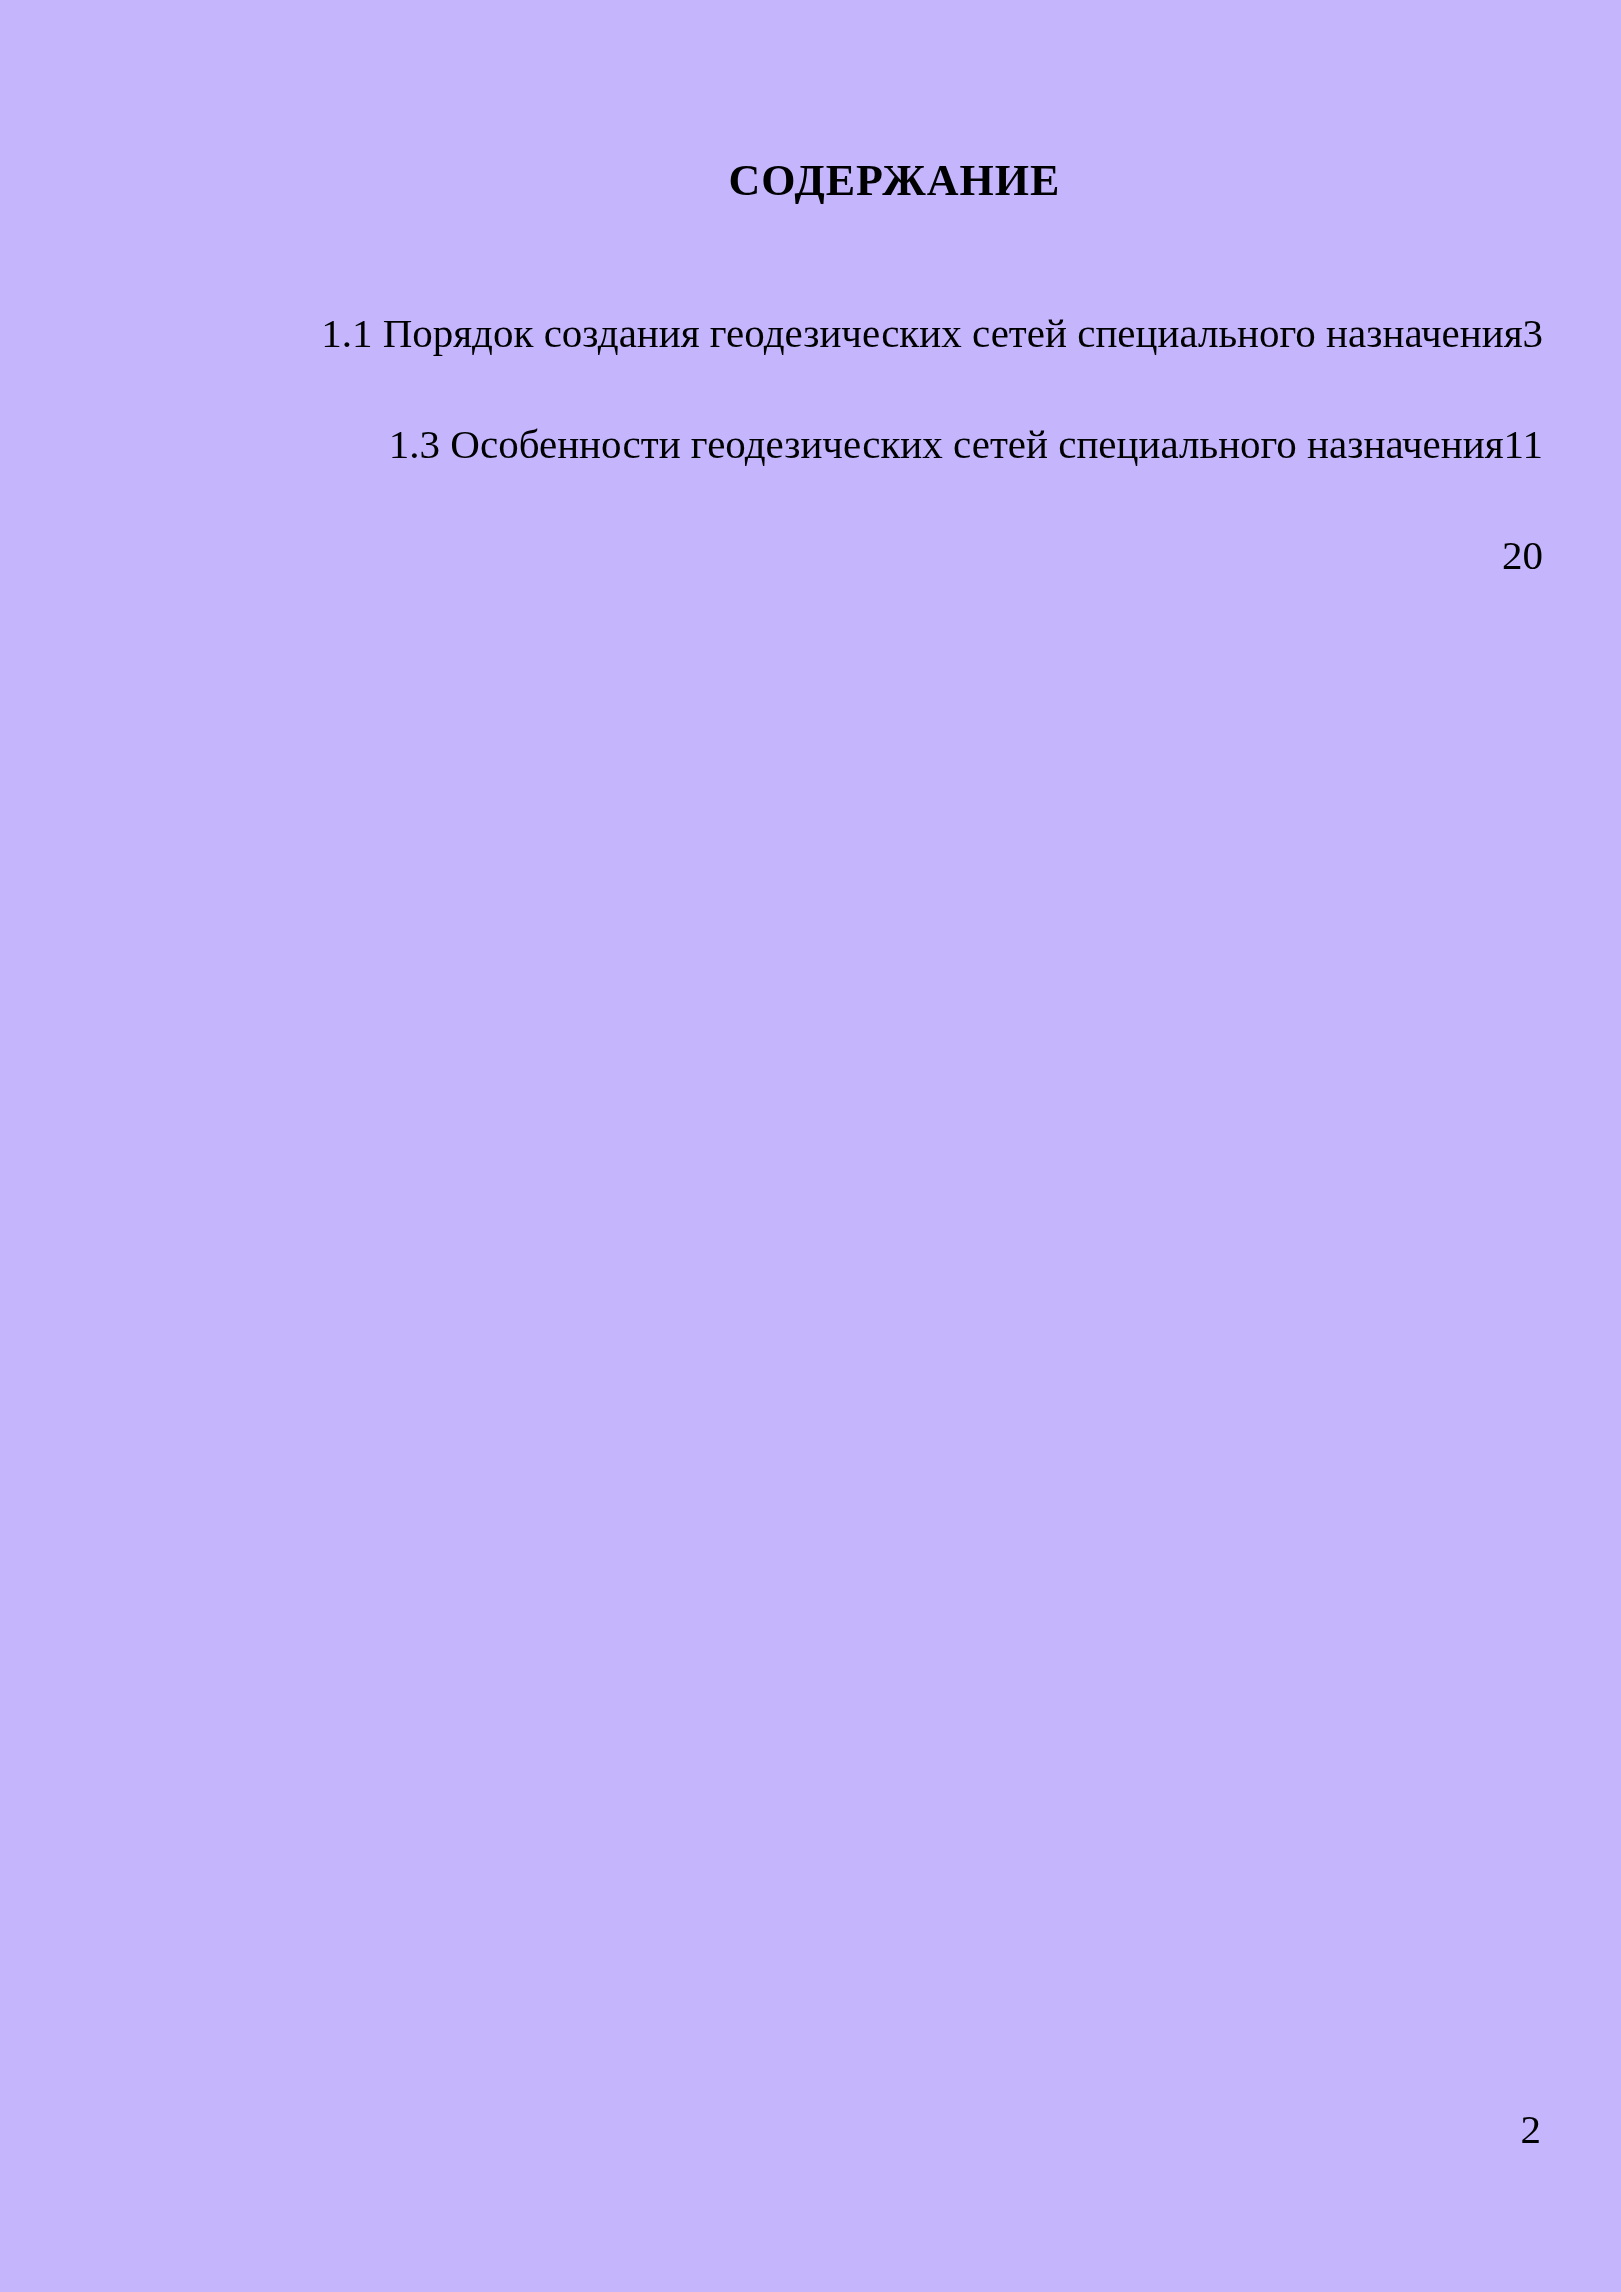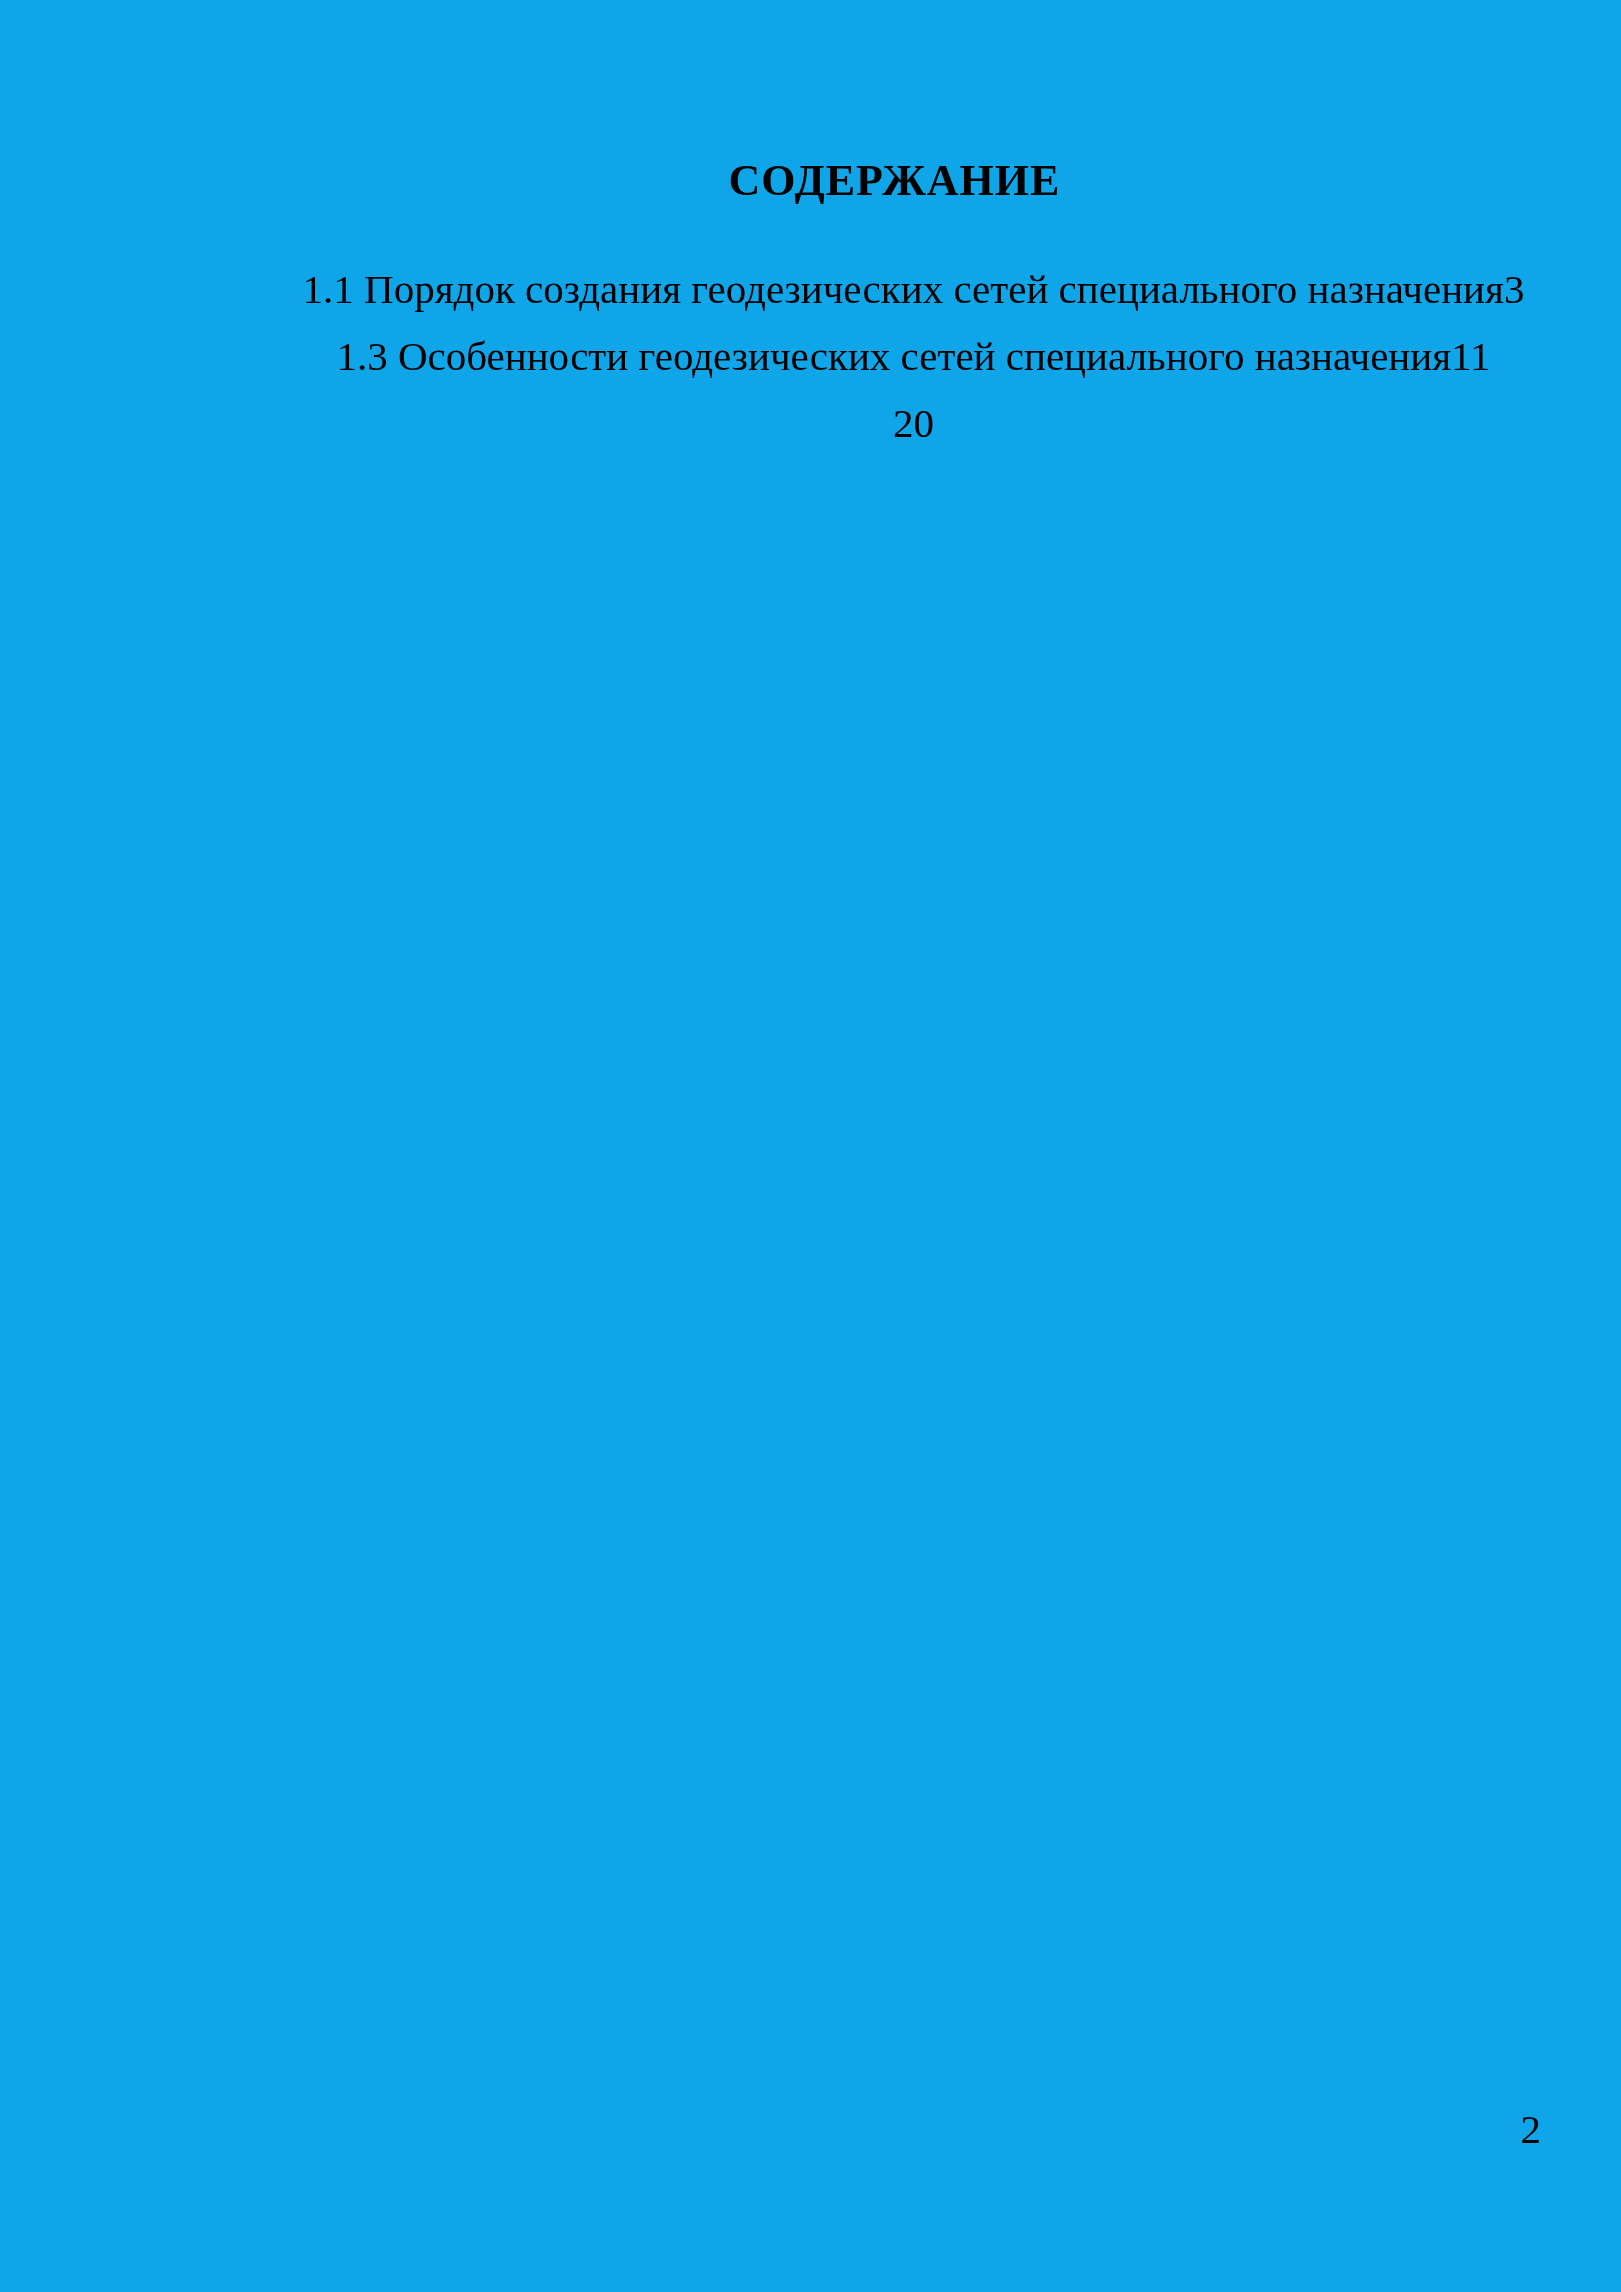--- a/index.html
+++ b/index.html
@@ -4,21 +4,21 @@
 <style>
   html, body {
     margin: 0;
     padding: 0;
     background: #ffffff;
   }
   .page {
     position: relative;
     width: 1621px;
     height: 2293px;
-    background: #0ea5e9;
+    background: #c4b5fd;
     font-family: "Liberation Serif", "DejaVu Serif", serif;
     color: #000000;
     overflow: hidden;
   }
   .doc-title {
     position: absolute;
     top: 155px;
     left: 265px;
     width: 1259px;
     text-align: center;
@@ -28,25 +28,26 @@
     white-space: nowrap;
   }
   .toc {
     position: absolute;
     top: 267px;
     left: 284px;
     width: 1259px;
   }
   .toc-row {
     display: flex;
-    justify-content: center;
+    justify-content: flex-end;
     align-items: baseline;
     height: 67px;
     font-size: 41px;
     line-height: 45px;
+    margin-top: 44px;
   }
   .toc-label {
     white-space: nowrap;
   }
   .toc-page {
     white-space: nowrap;
     text-align: right;
   }
   .footer-page-number {
     position: absolute;

